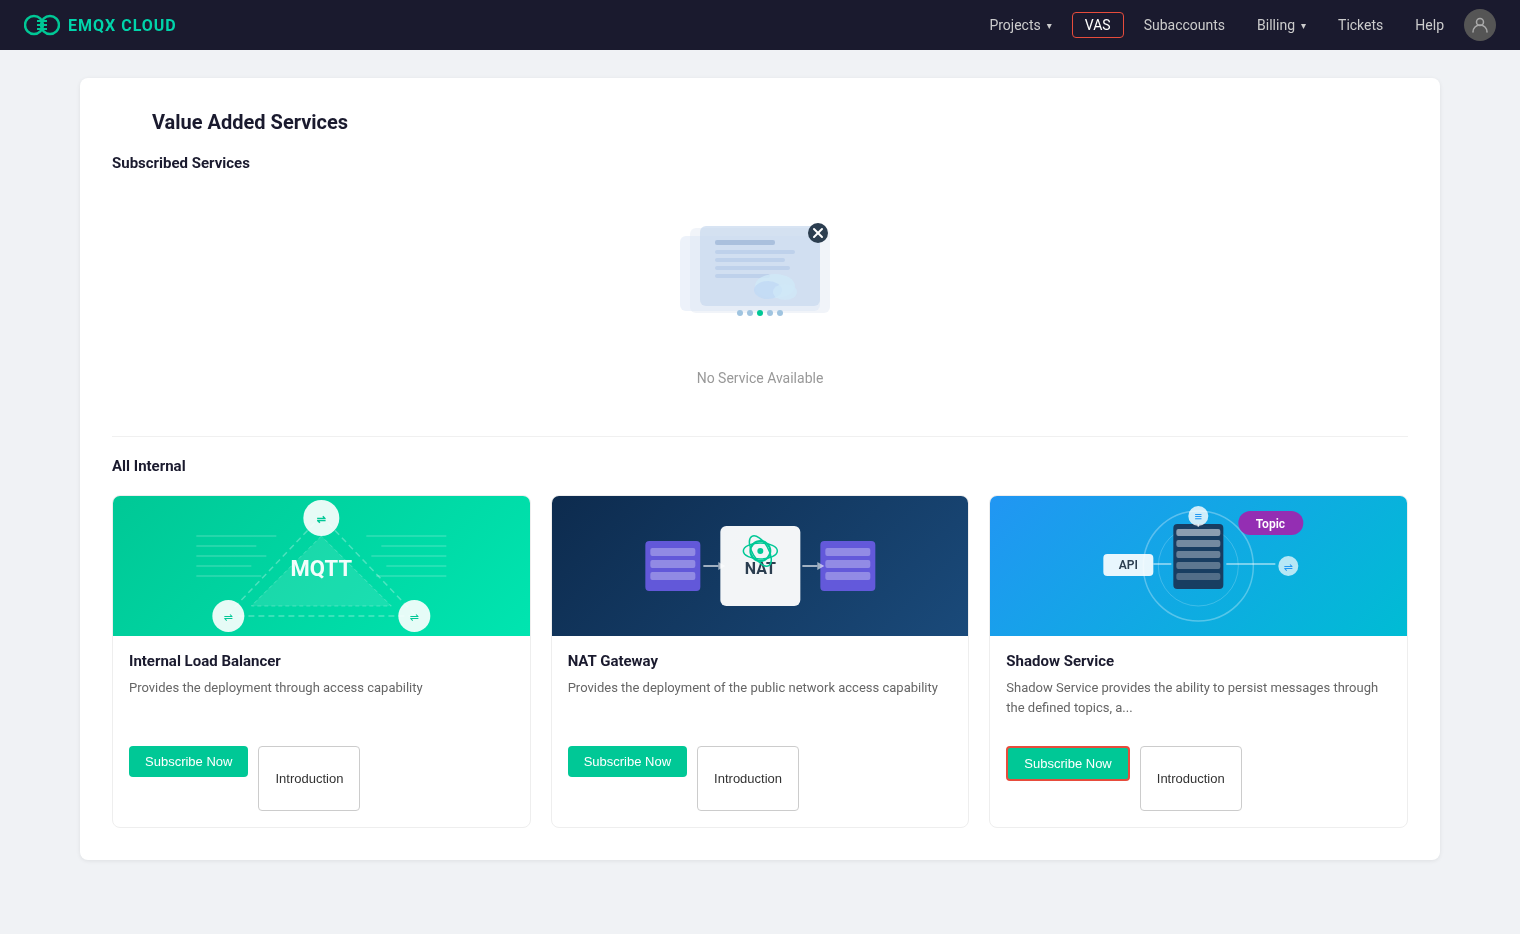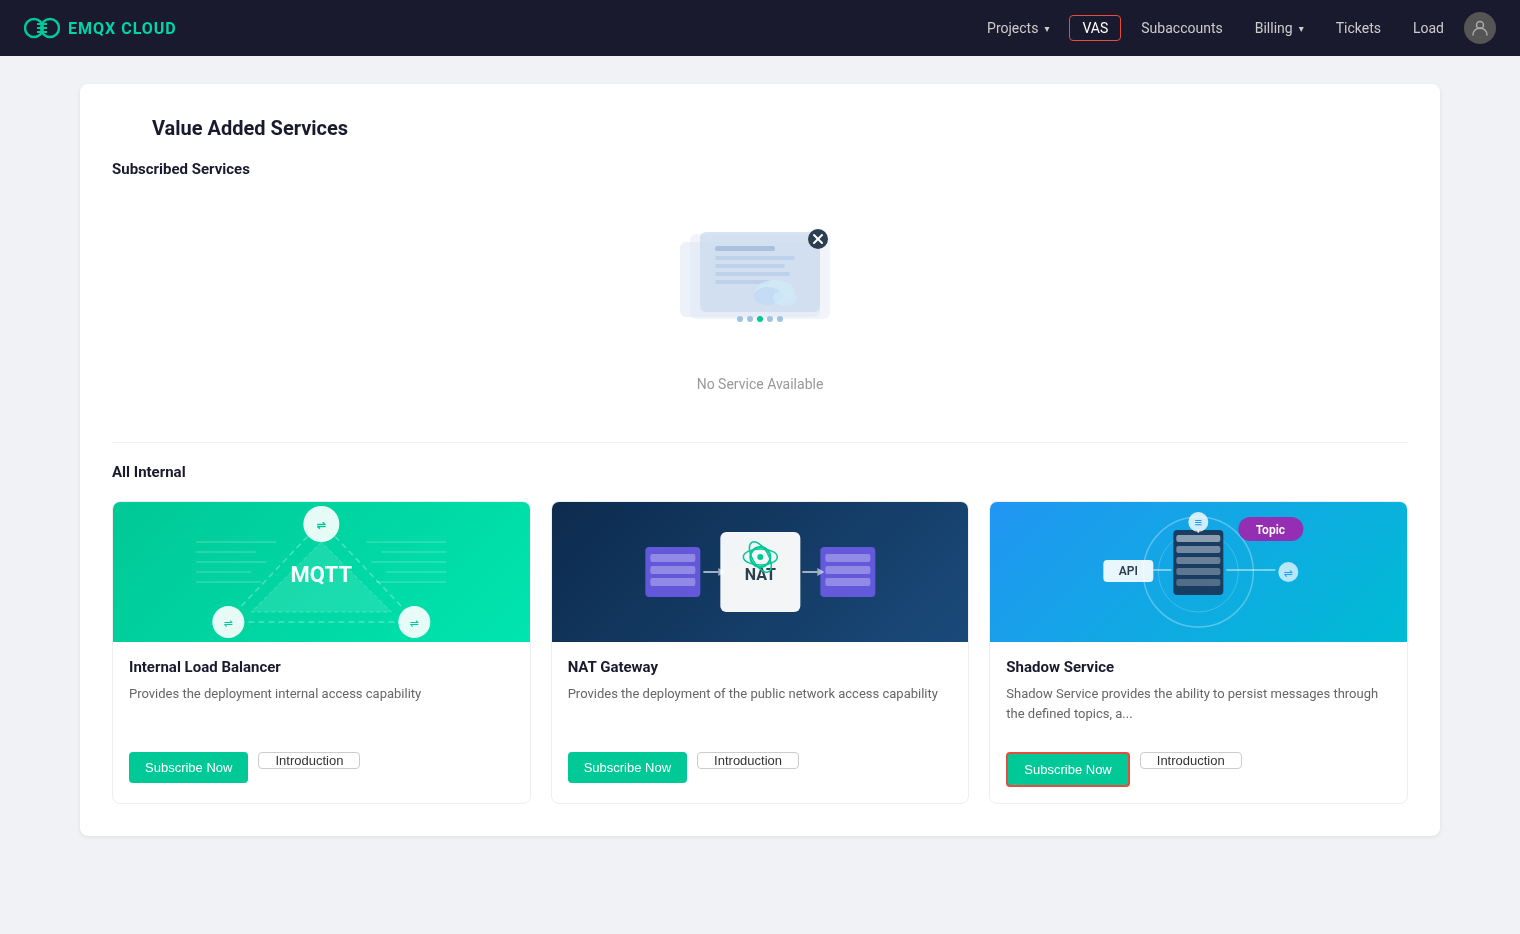--- a/index.html
+++ b/index.html
@@ -5,21 +5,21 @@
     * { box-sizing: border-box; margin: 0; padding: 0; }
     body {
       font-family: -apple-system, BlinkMacSystemFont, 'Segoe UI', Roboto, sans-serif;
       background: #f0f2f5;
       min-height: 934px;
     }
 
     
     .navbar {
       background: #1a1a2e;
-      height: 56px;
+      height: 50px;
       display: flex;
       align-items: center;
       padding: 0 24px;
       gap: 32px;
     }
     .navbar-brand {
       display: flex;
       align-items: center;
       gap: 8px;
       color: #00d4aa;
@@ -162,21 +162,21 @@
       cursor: pointer;
     }
     .btn-subscribe.highlighted {
       border: 2px solid #e74c3c;
     }
     .btn-intro {
       background: #fff;
       color: #333;
       border: 1px solid #ccc;
       border-radius: 4px;
-      padding: 0 16px;
+      padding: 24px 16px;
       font-size: 13px;
       cursor: pointer;
     }
 
     
     .ilb-bg { background: linear-gradient(135deg, #00c896 0%, #00e5b0 100%); }
     .nat-bg { background: linear-gradient(135deg, #0d2b4e 0%, #1a4a7a 100%); }
     .shadow-bg { background: linear-gradient(135deg, #2196f3 0%, #00bcd4 100%); }
 
     
@@ -220,21 +220,21 @@
       <span>Subaccounts</span>
     </div>
     <div class="nav-item">
       <span>Billing</span>
       <span class="chevron">▾</span>
     </div>
     <div class="nav-item">
       <span>Tickets</span>
     </div>
     <div class="nav-item">
-      <span>Load</span>
+      <span>Help</span>
     </div>
     <div class="nav-avatar">
       <svg width="18" height="18" viewBox="0 0 18 18" fill="none" xmlns="http://www.w3.org/2000/svg">
         <circle cx="9" cy="6" r="3.5" stroke="#aaa" stroke-width="1.5"></circle>
         <path d="M2 16c0-3.866 3.134-7 7-7s7 3.134 7 7" stroke="#aaa" stroke-width="1.5" stroke-linecap="round"></path>
       </svg>
     </div>
   </div>
 </nav>
 
@@ -309,21 +309,21 @@
 
             <line x1="200" y1="40" x2="280" y2="40" stroke="rgba(255,255,255,0.3)" stroke-width="1"></line>
             <line x1="215" y1="50" x2="280" y2="50" stroke="rgba(255,255,255,0.3)" stroke-width="1"></line>
             <line x1="205" y1="60" x2="280" y2="60" stroke="rgba(255,255,255,0.3)" stroke-width="1"></line>
             <line x1="220" y1="70" x2="280" y2="70" stroke="rgba(255,255,255,0.3)" stroke-width="1"></line>
             <line x1="210" y1="80" x2="280" y2="80" stroke="rgba(255,255,255,0.3)" stroke-width="1"></line>
           </svg>
         </div>
         <div class="service-body">
           <div class="service-name">Internal Load Balancer</div>
-          <div class="service-desc">Provides the deployment internal access capability</div>
+          <div class="service-desc">Provides the deployment through access capability</div>
           <div class="service-actions">
             <button class="btn-subscribe">Subscribe Now</button>
             <button class="btn-intro">Introduction</button>
           </div>
         </div>
       </div>
 
       <div class="service-card">
         <div class="service-image nat-bg">
           <svg width="100%" height="100%" viewBox="0 0 310 140" xmlns="http://www.w3.org/2000/svg">

